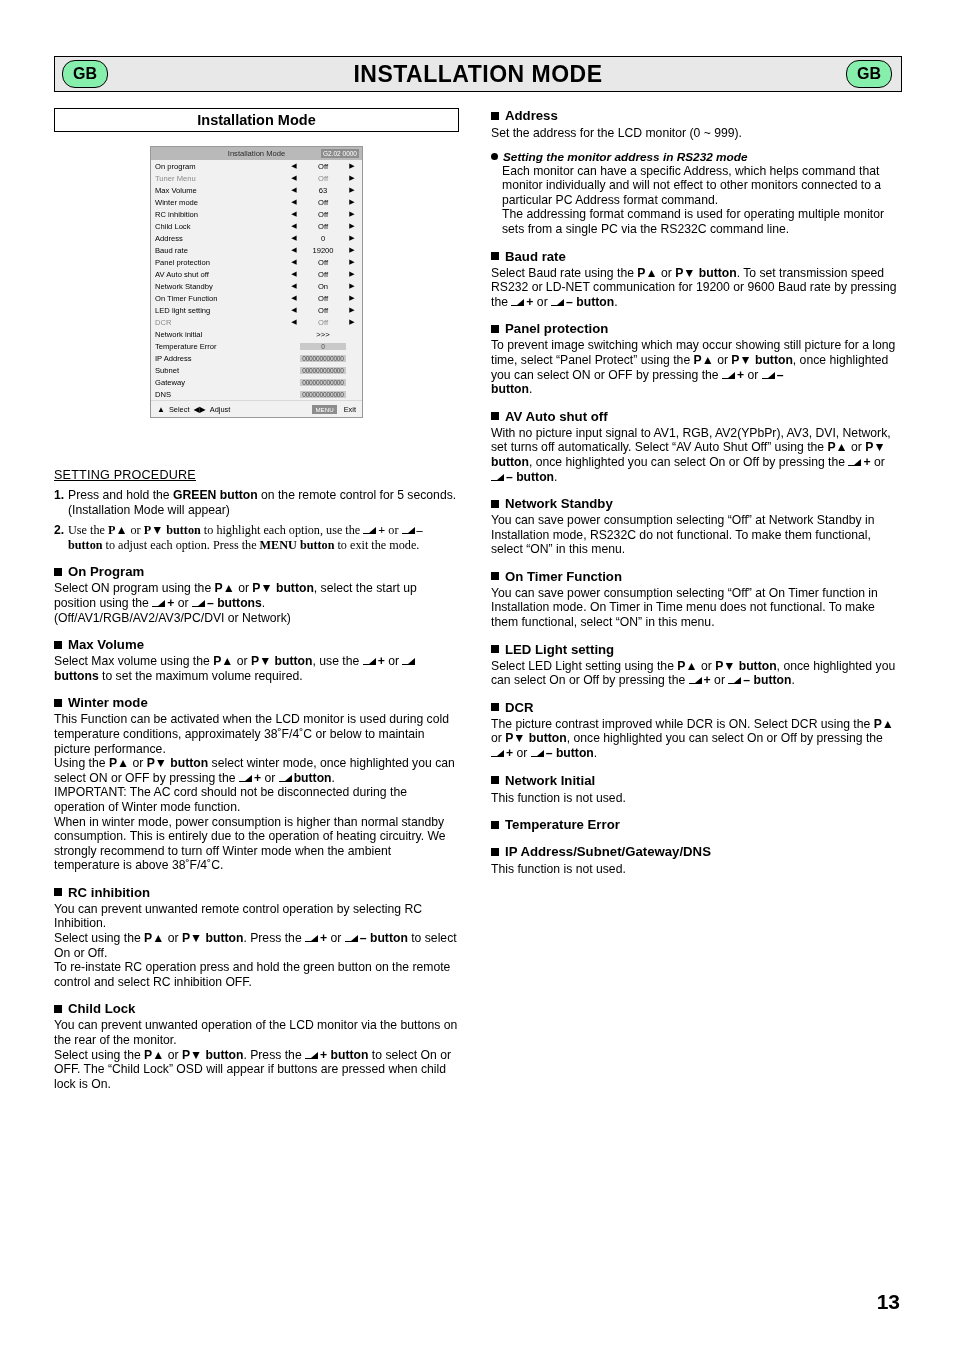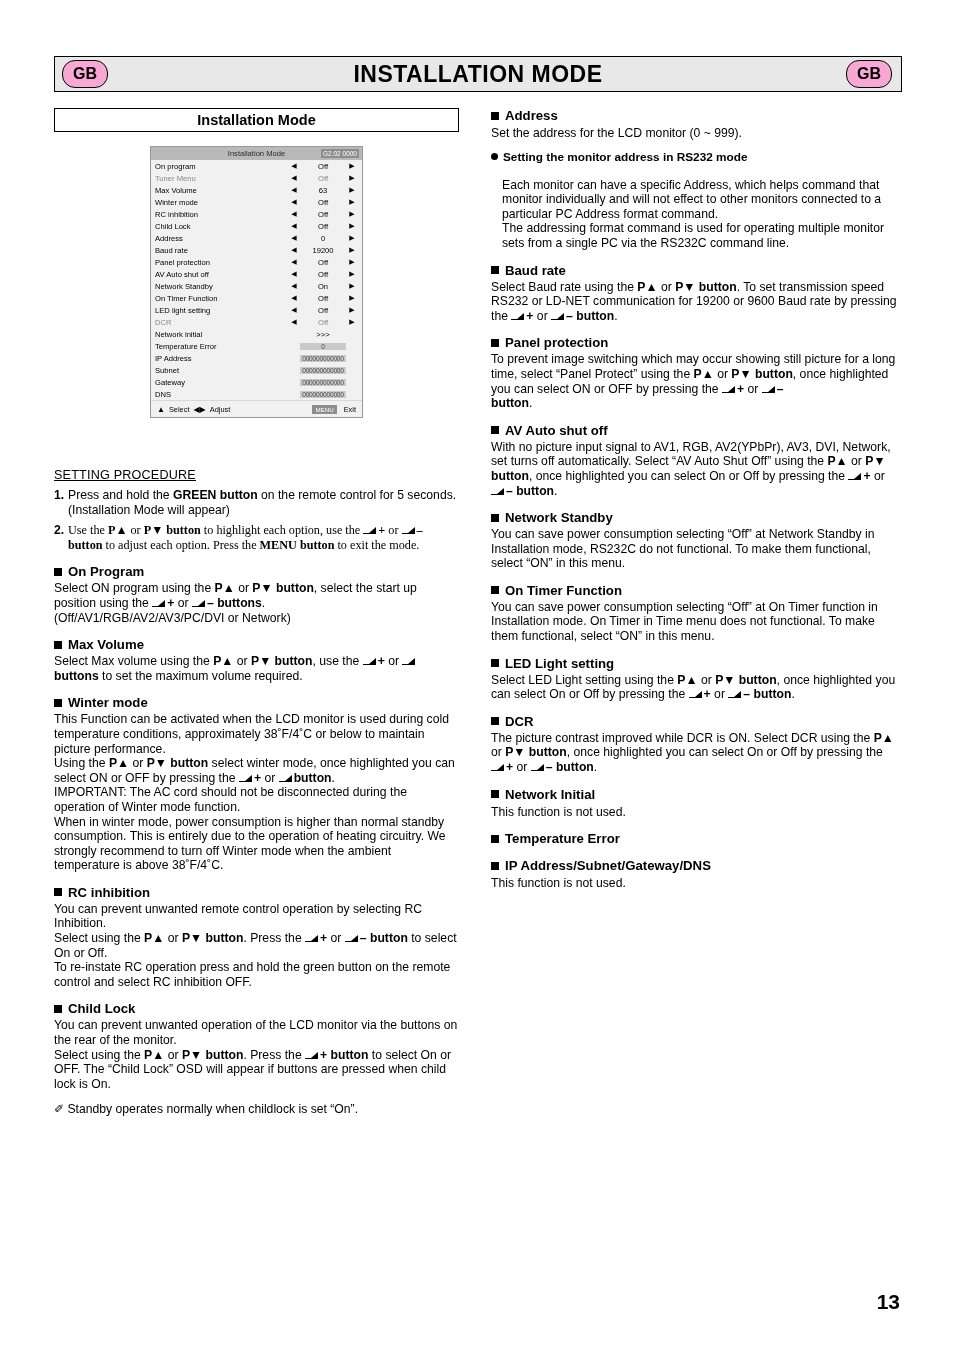--- a/index.html
+++ b/index.html
@@ -35,21 +35,21 @@
     font-size: 23px;
     font-weight: bold;
     letter-spacing: 0.5px;
   }
   .gb-badge {
     position: absolute;
     top: 60px;
     width: 44px; height: 26px;
     border: 1.4px solid #000;
     border-radius: 13px;
-    background: #f9a8d4;
+    background: #86efac;
     display: flex;
     align-items: center;
     justify-content: center;
     font-size: 16px;
     font-weight: bold;
   }
   .gb-left { left: 62px; }
   .gb-right { left: 846px; }
 
   
@@ -433,37 +433,36 @@
     </div>
 
     <div class="blk">
       <div class="sub-head">
           <span class="bullet-sq"></span>
           <span>Child Lock</span>
         </div>
       <p>You can prevent unwanted operation of the LCD monitor via the buttons on the rear of the monitor.<br>Select using the <b>P▲</b> or <b>P▼ button</b>. Press the <span class="vol"><svg width="15" height="9">
               <polygon points="0,7 6,7 13,1 13,8 6,8 0,8" fill="#000"></polygon>
             </svg></span><b>+ button</b> to select On or OFF. The “Child Lock” OSD will appear if buttons are pressed when child lock is On.</p>
-      <p style="margin-top:11px;"><span class="pencil">✐</span> <span>Standby operates normally when childlock is set “On”.</span></p>
     </div>
   </div>
 
   <div class="col-right">
 
     <div>
       <div class="sub-head">
           <span class="bullet-sq"></span>
           <span>Address</span>
         </div>
       <p style="margin-top:3px;">Set the address for the LCD monitor (0 ~ 999).</p>
-      <div class="sub-head-sm" style="margin-top:9px;">
+      <div class="sub-head-sm" style="margin-top:9px;font-style:italic;">
           <span class="bullet-dot"></span>
           <span>Setting the monitor address in RS232 mode</span>
         </div>
-      <p class="indent" style="margin-top:14px;">Each monitor can have a specific Address, which helps command that monitor individually and will not effect to other monitors connected to a particular PC Address format command.<br>The addressing format command is used for operating multiple monitor sets from a single PC via the RS232C command line.</p>
+      <p class="indent" style="margin-top:0;">Each monitor can have a specific Address, which helps command that monitor individually and will not effect to other monitors connected to a particular PC Address format command.<br>The addressing format command is used for operating multiple monitor sets from a single PC via the RS232C command line.</p>
     </div>
 
     <div class="blk">
       <div class="sub-head">
           <span class="bullet-sq"></span>
           <span>Baud rate</span>
         </div>
       <p>Select Baud rate using the <b>P▲</b> or <b>P▼ button</b>. To set transmission speed RS232 or LD-NET communication for 19200 or 9600 Baud rate by pressing the <span class="vol"><svg width="15" height="9">
               <polygon points="0,7 6,7 13,1 13,8 6,8 0,8" fill="#000"></polygon>
             </svg></span><b>+</b> or <span class="vol"><svg width="15" height="9">

